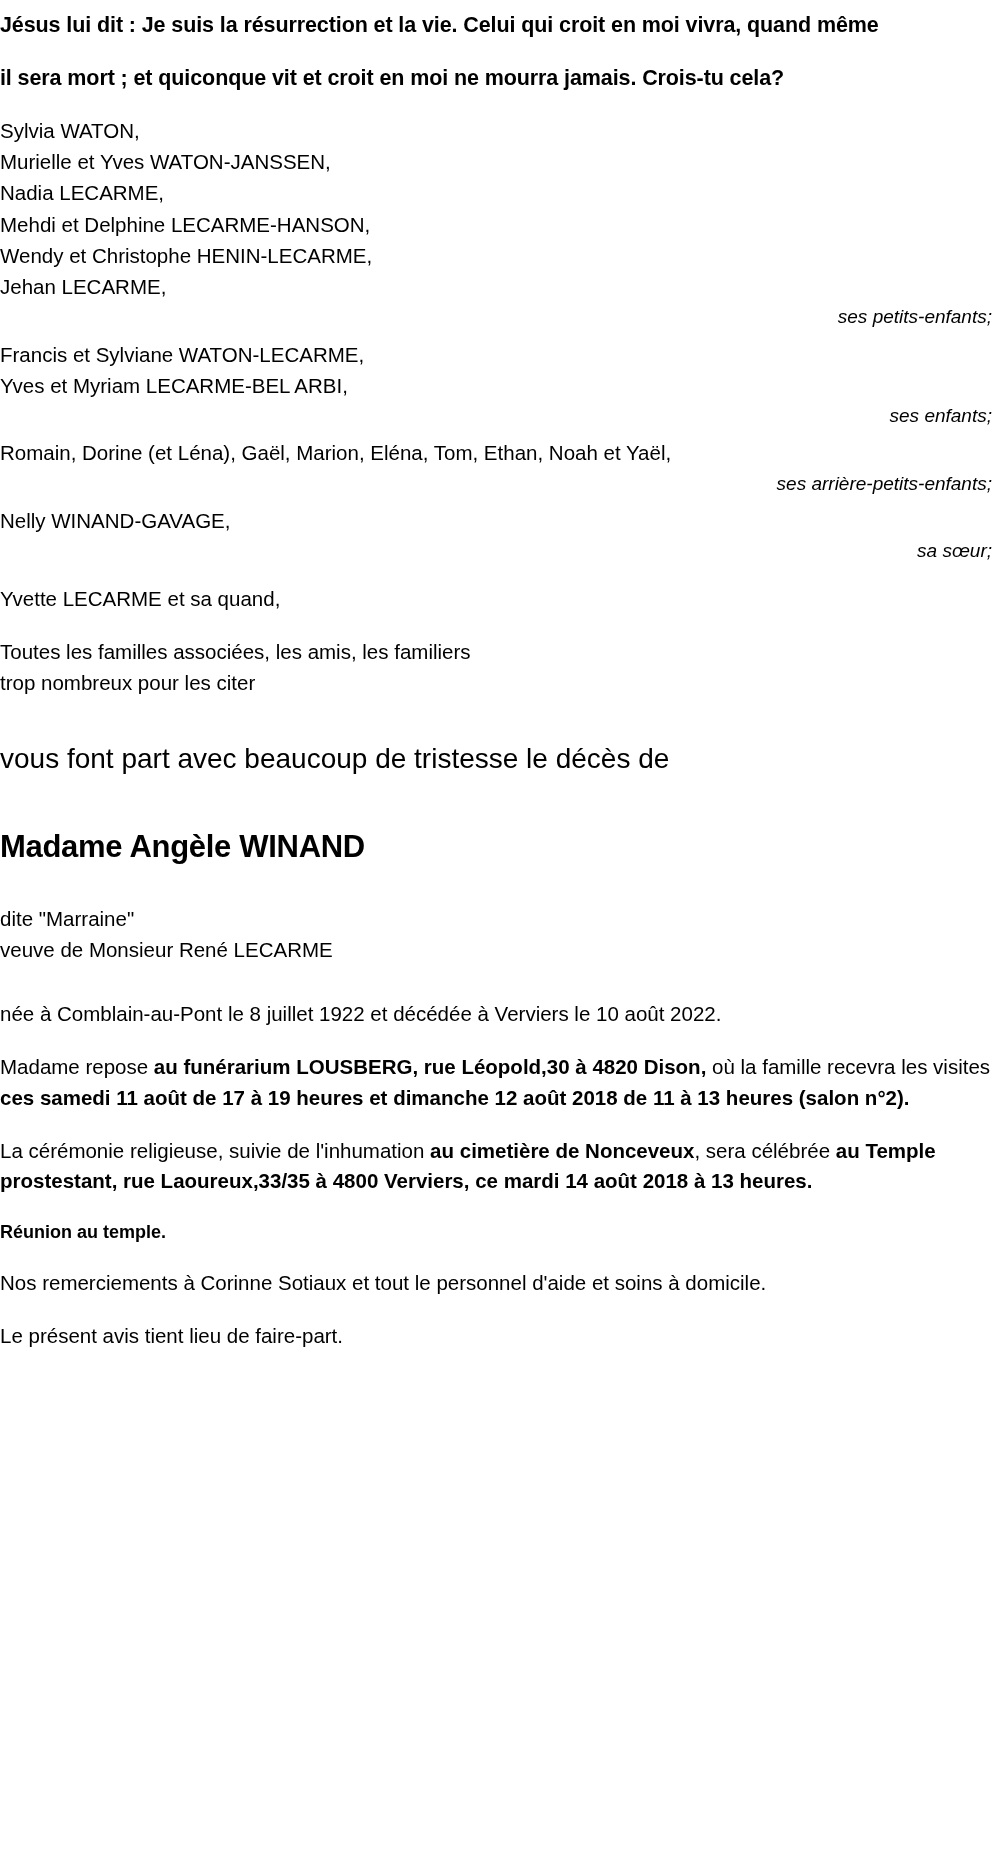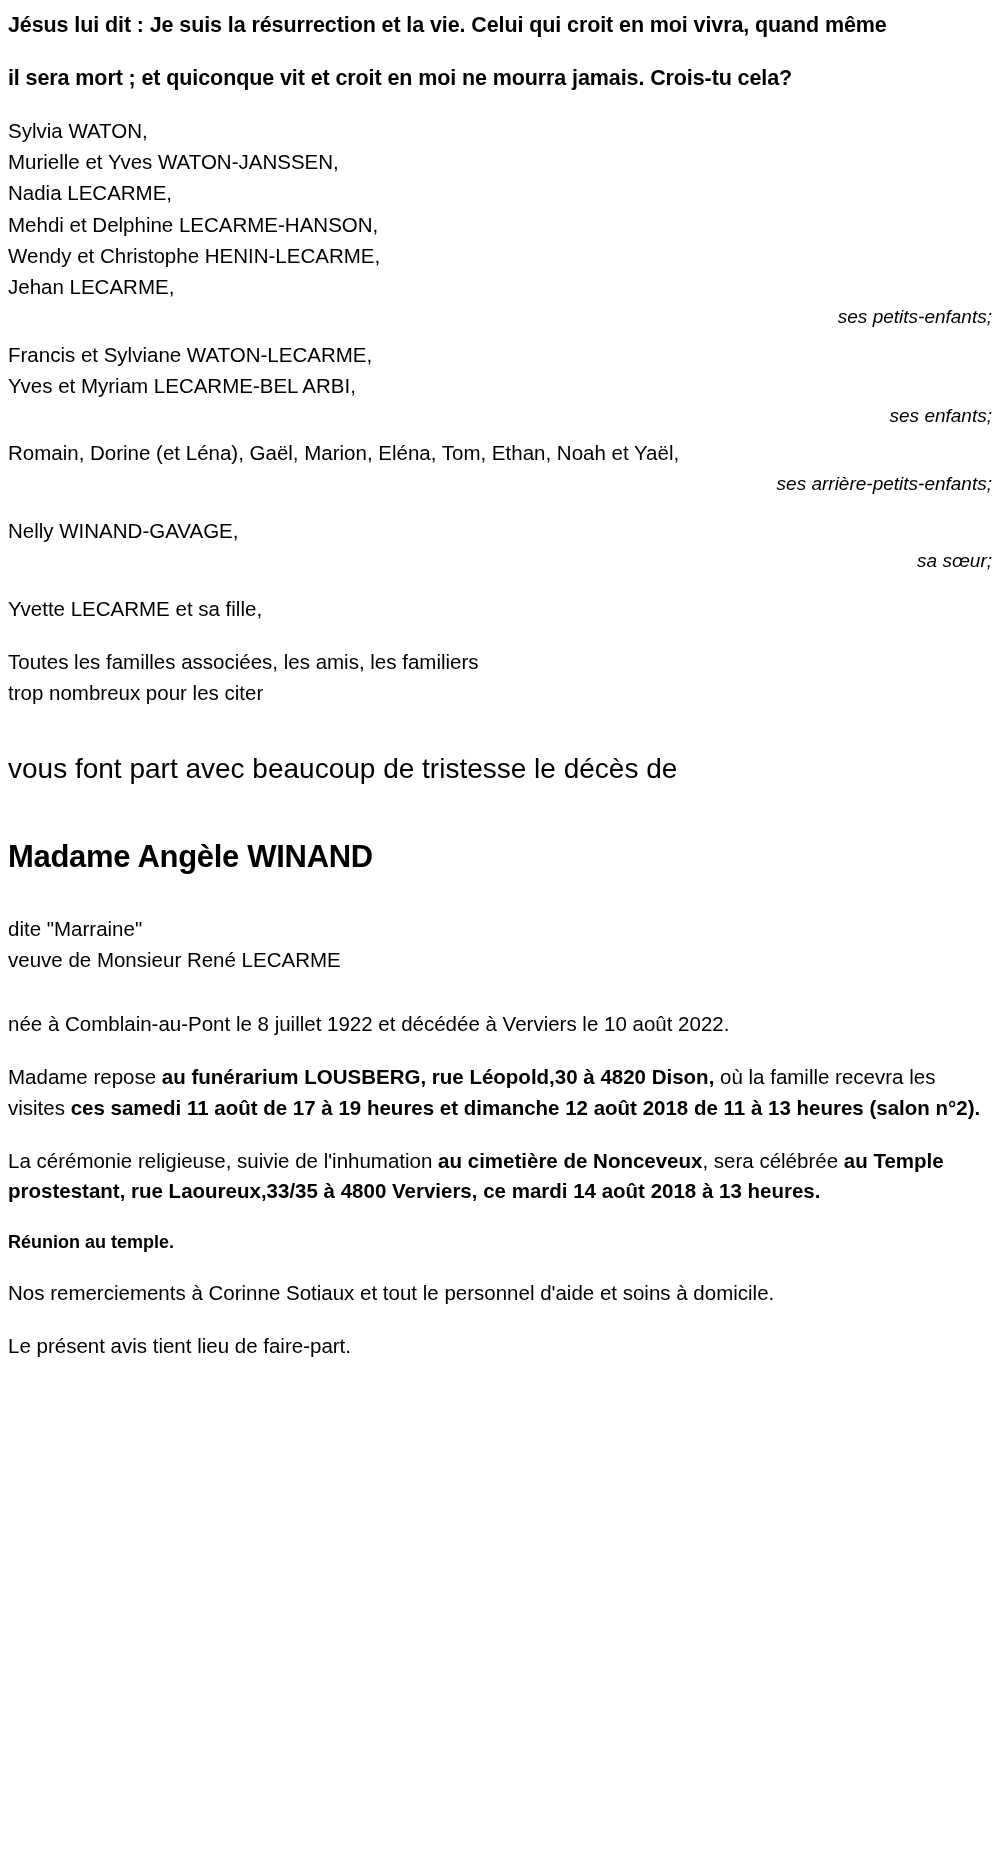--- a/index.html
+++ b/index.html
@@ -14,21 +14,20 @@
     font-family: "Liberation Sans", "DejaVu Sans", sans-serif;
     color: #000000;
     -webkit-font-smoothing: antialiased;
   }
   .notice {
     width: 1000px;
     box-sizing: border-box;
     padding: 10px 0 24px 0;
   }
   .col {
-    padding-left: 8px;
     padding-right: 8px;
     box-sizing: border-box;
   }
 
   
   .scripture p {
     margin: 0 0 22px 0;
     font-weight: bold;
     font-size: 21.5px;
     line-height: 1.42;
@@ -132,30 +131,30 @@
       <div class="relation narrow2">ses enfants;</div>
     </div>
 
     <div class="group">
       <div class="names">
         <div>Romain, Dorine (et Léna), Gaël, Marion, Eléna, Tom, Ethan, Noah et Yaël,</div>
       </div>
       <div class="relation narrow">ses arrière-petits-enfants;</div>
     </div>
 
-    <div class="group" style="margin-top:18px;">
+    <div class="group" style="margin-top:8px;">
       <div class="names">
         <div>Nelly WINAND-GAVAGE,</div>
       </div>
       <div class="relation narrow2">sa sœur;</div>
     </div>
 
     <div class="group" style="margin-top:18px;">
       <div class="names">
-        <div>Yvette LECARME et sa fille,</div>
+        <div>Yvette LECARME et sa quand,</div>
       </div>
     </div>
 
     <div class="others">
       <div>Toutes les familles associées, les amis, les familiers</div>
       <div>trop nombreux pour les citer</div>
     </div>
   </section>
 
   <div class="col announce">vous font part avec beaucoup de tristesse le décès de</div>

